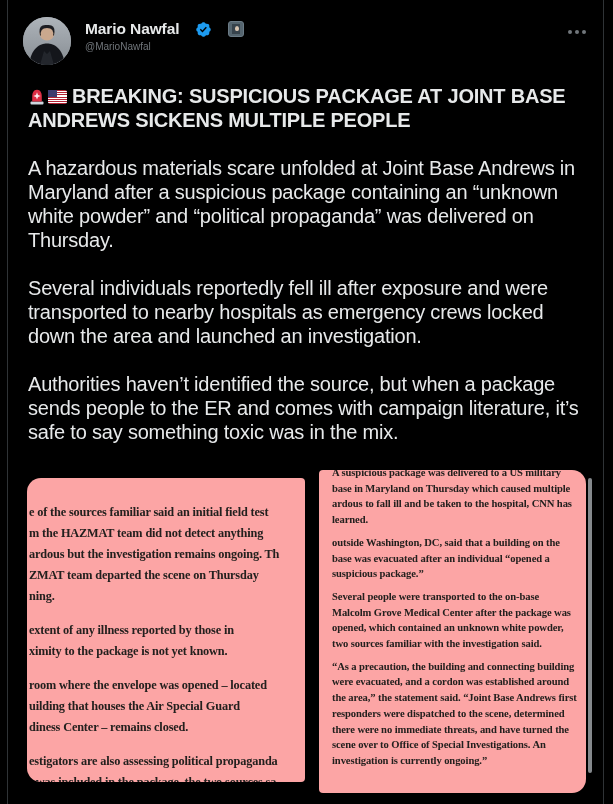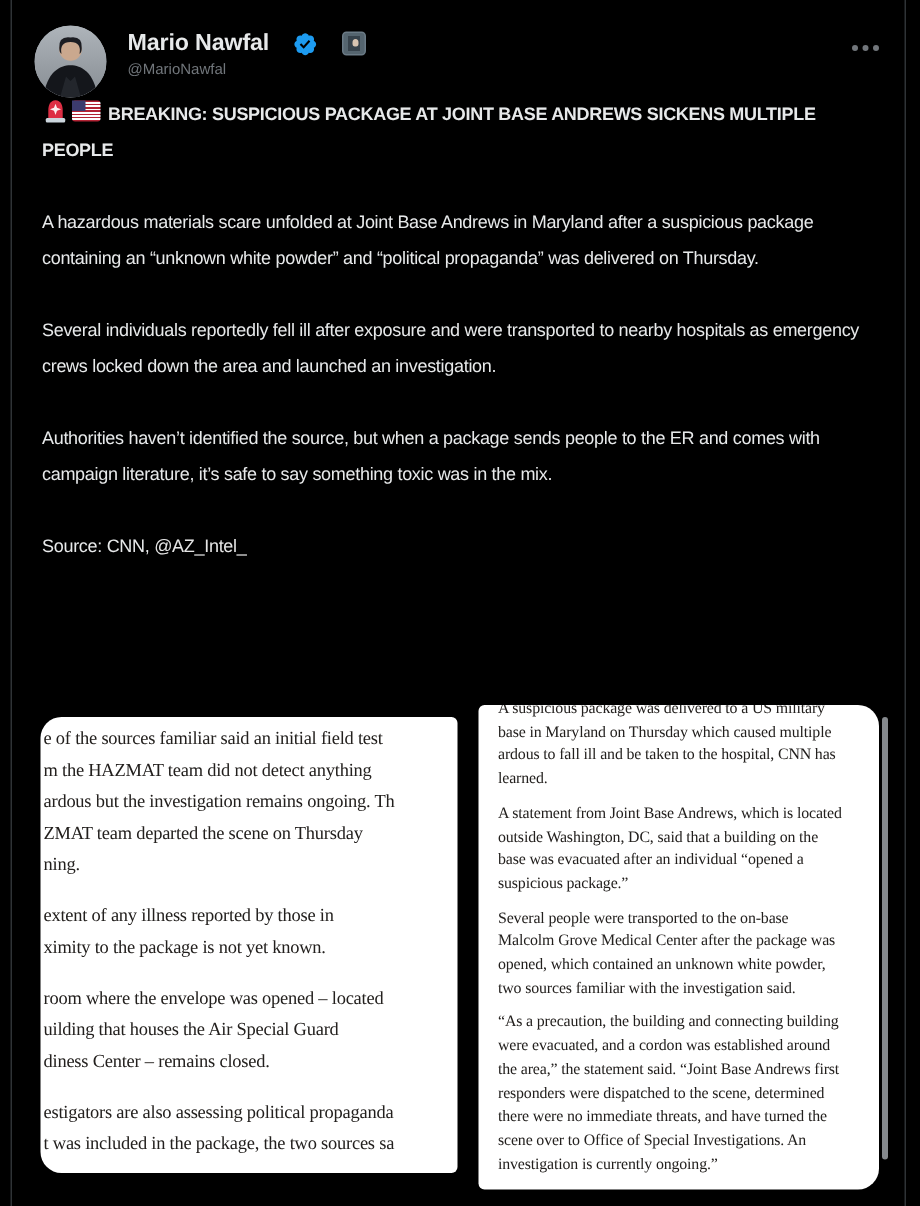--- a/index.html
+++ b/index.html
@@ -17,36 +17,36 @@
   .badge{width:17px;height:17px;display:inline-block;}
   .frame-emoji{width:16px;height:16px;display:inline-block;background:#55656f;border-radius:3px;
     position:relative;border:1px solid #6b7b86;box-sizing:border-box;}
   .frame-emoji::before{content:"";position:absolute;left:3px;top:2px;right:3px;bottom:2px;background:#37434c;}
   .frame-emoji::after{content:"";position:absolute;left:6px;top:4px;width:4px;height:5px;
     background:#d9c5b2;border-radius:50% 50% 40% 40%;}
   .more-btn{position:absolute;right:14px;top:24px;width:24px;height:16px;cursor:pointer;
     display:flex;align-items:center;justify-content:center;gap:3px;}
   .more-btn i{width:4px;height:4px;border-radius:50%;background:#71767b;display:block;}
   
-  .tweet-text{position:absolute;left:20px;top:64px;width:563px;color:#e7e9ea;
-    font-size:12px;line-height:24px;letter-spacing:-0.2px;}
+  .tweet-text{position:absolute;left:20px;top:84px;width:563px;color:#e7e9ea;
+    font-size:20px;line-height:24px;letter-spacing:-0.2px;}
   .tweet-para{margin:0 0 24px 0;}
   .tweet-heading{font-weight:700;}
   .inline-icon{display:inline-block;vertical-align:-3px;margin-right:2px;}
   .siren{width:18px;height:18px;}
   .usflag{width:19px;height:14px;border-radius:2px;vertical-align:-1px;margin-right:5px;
     background:repeating-linear-gradient(180deg,#b22334 0 1.1px,#ffffff 1.1px 2.17px);position:relative;display:inline-block;}
   .usflag::before{content:"";position:absolute;left:0;top:0;width:9px;height:7px;background:#3c3b6e;}
   .link{color:#e5e5e5;text-decoration:none;cursor:pointer;}
   
   .attachment{position:absolute;left:19px;top:470px;width:566px;height:323px;background:#000;cursor:pointer;}
-  .panel{position:absolute;background:#ffffff;overflow:hidden;box-sizing:border-box;
-    font-family:"Liberation Serif","DejaVu Serif",serif;color:#23201e;}
+  .panel{position:absolute;background:#fca5a5;overflow:hidden;box-sizing:border-box;
+    font-family:"Liberation Serif","DejaVu Serif",serif;color:#23201e;font-weight:bold;}
   .panel-left{left:0;top:8px;width:278px;height:304px;border-radius:14px 4px 4px 14px;
-    padding:4px 0 0 2px;font-size:12.3px;line-height:21px;letter-spacing:-0.15px;}
+    padding:24px 0 0 2px;font-size:12.3px;line-height:21px;letter-spacing:-0.15px;}
   .panel-right{left:292px;top:0;width:267px;height:323px;border-radius:4px 14px 14px 4px;
     padding:0 8px 0 13px;font-size:10.6px;line-height:15.7px;letter-spacing:-0.1px;}
   .panel-right .panel-body{margin-top:-5px;}
   .panel-para{margin:0 0 13px 0;}
   .panel-right .panel-para{margin:0 0 7px 0;}
   .article-line{white-space:nowrap;overflow:hidden;}
   .img-scrollbar{position:absolute;right:1px;top:8px;width:4px;height:295px;border-radius:2px;background:#85898d;}
 </style>
 </head>
 <body>
@@ -127,21 +127,20 @@
     </div>
     <div class="panel panel-right">
       <div class="panel-body">
           <div class="panel-para">
             <div class="article-line">A suspicious package was delivered to a US military</div>
             <div class="article-line">base in Maryland on Thursday which caused multiple</div>
             <div class="article-line">ardous to fall ill and be taken to the hospital, CNN has</div>
             <div class="article-line">learned.</div>
           </div>
           <div class="panel-para">
-            <div class="article-line">A statement from Joint Base Andrews, which is located</div>
             <div class="article-line">outside Washington, DC, said that a building on the</div>
             <div class="article-line">base was evacuated after an individual “opened a</div>
             <div class="article-line">suspicious package.”</div>
           </div>
           <div class="panel-para">
             <div class="article-line">Several people were transported to the on-base</div>
             <div class="article-line">Malcolm Grove Medical Center after the package was</div>
             <div class="article-line">opened, which contained an unknown white powder,</div>
             <div class="article-line">two sources familiar with the investigation said.</div>
           </div>

